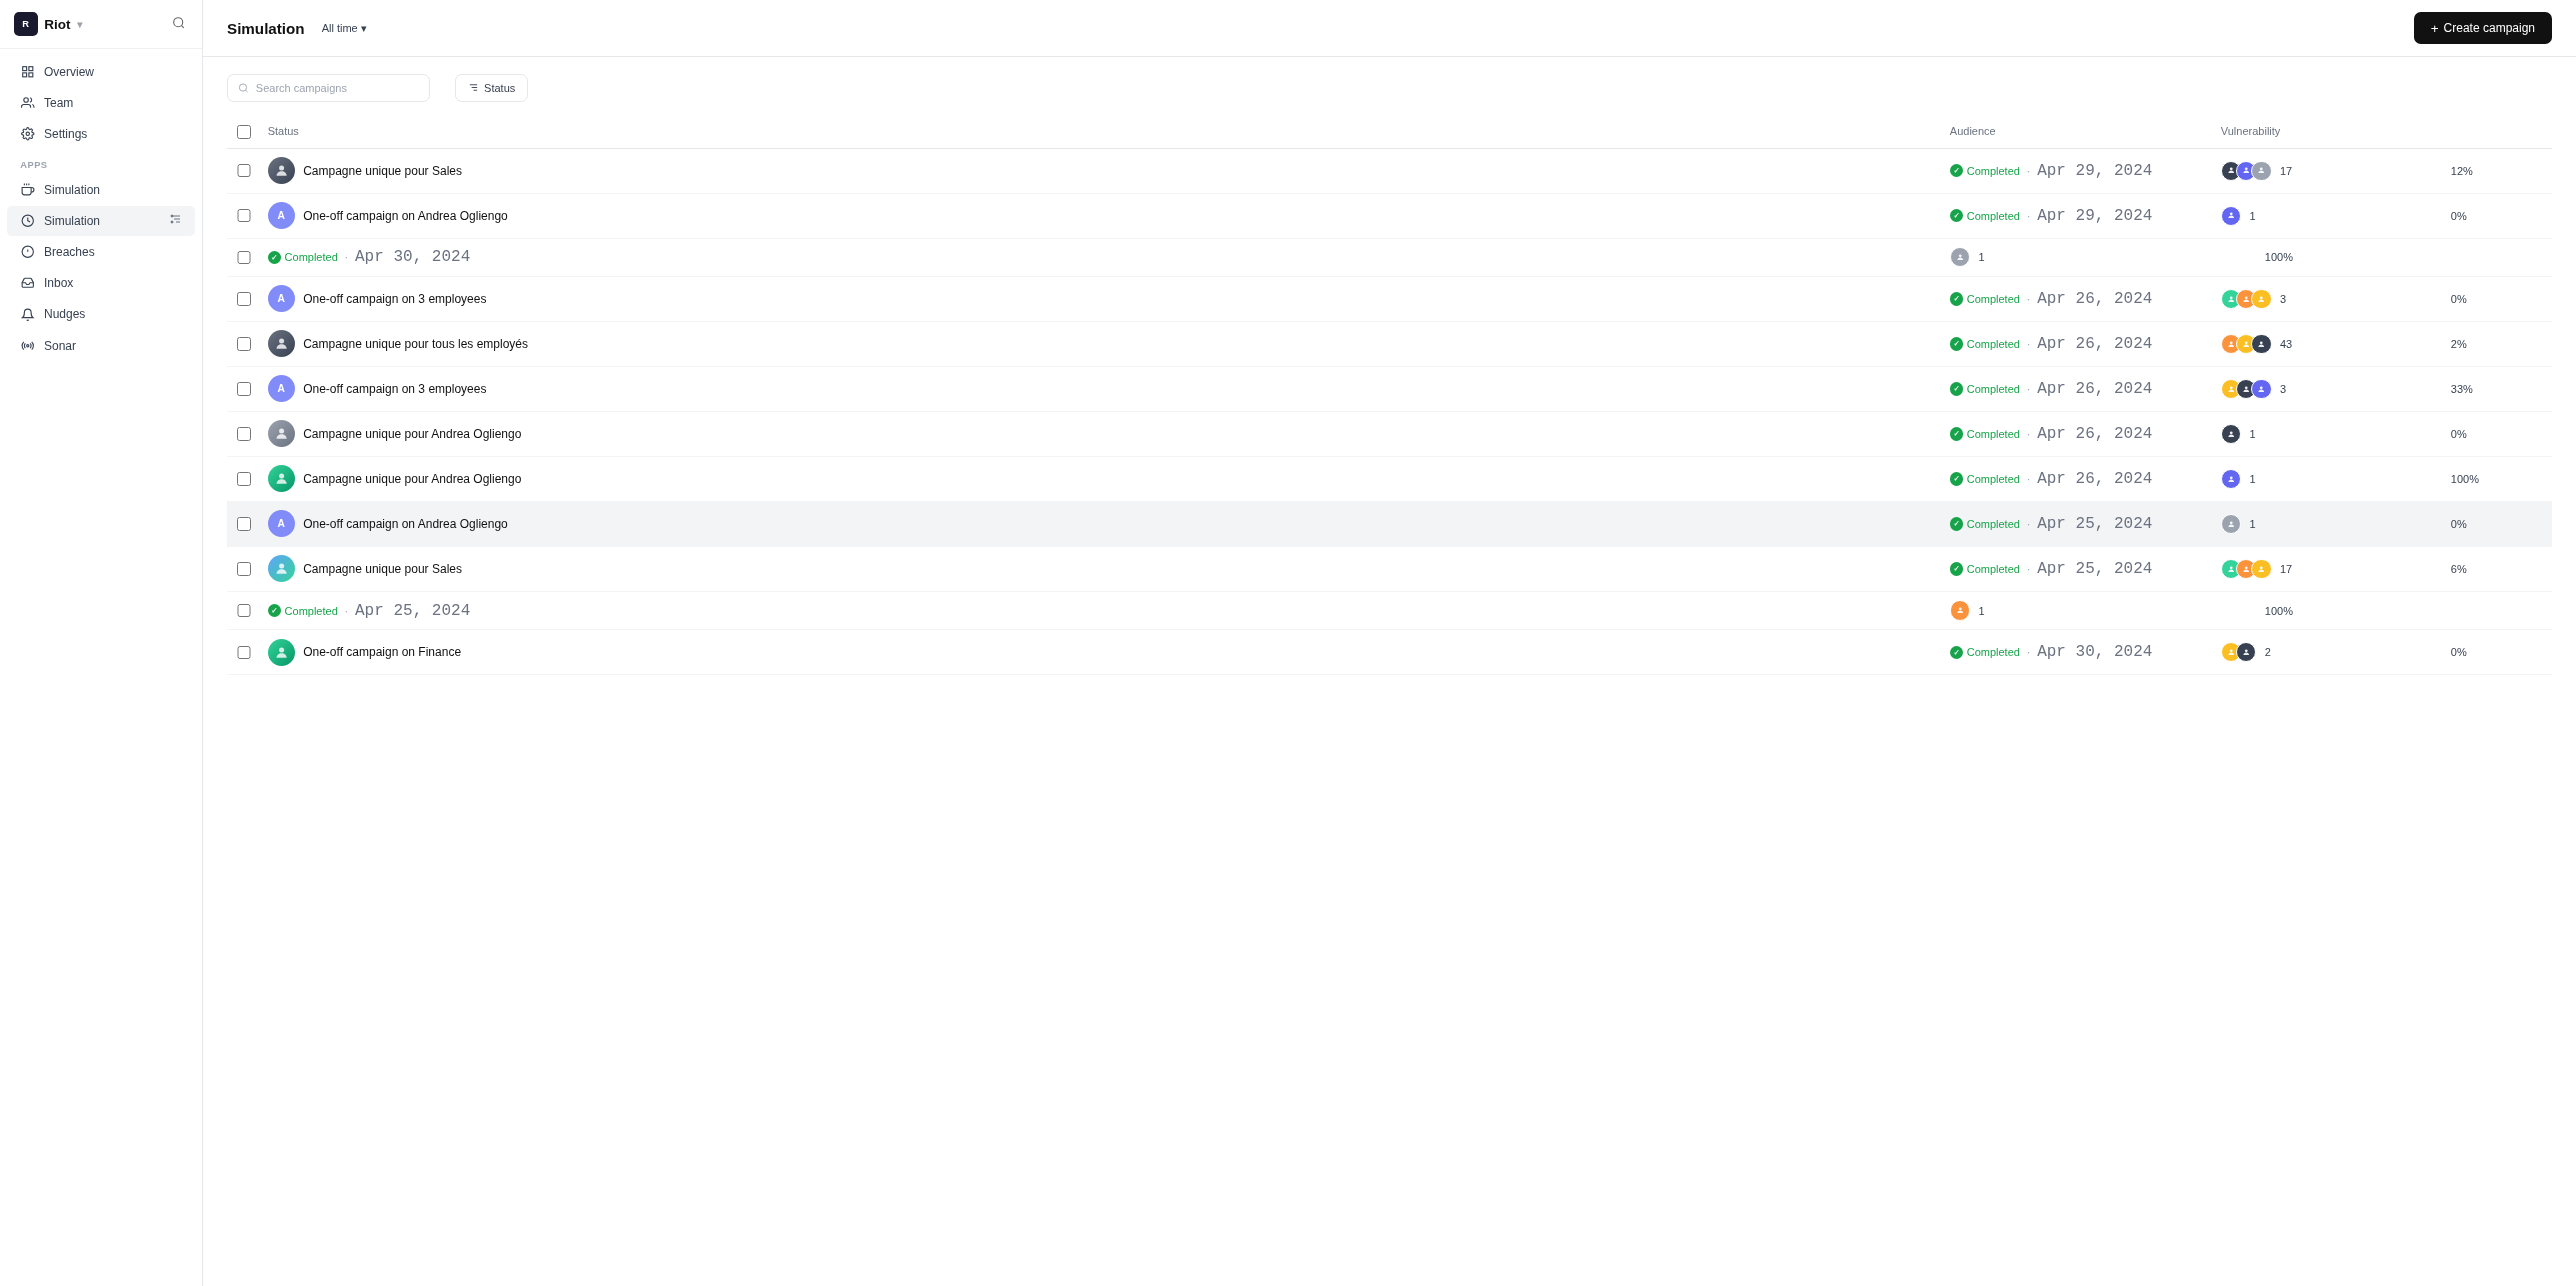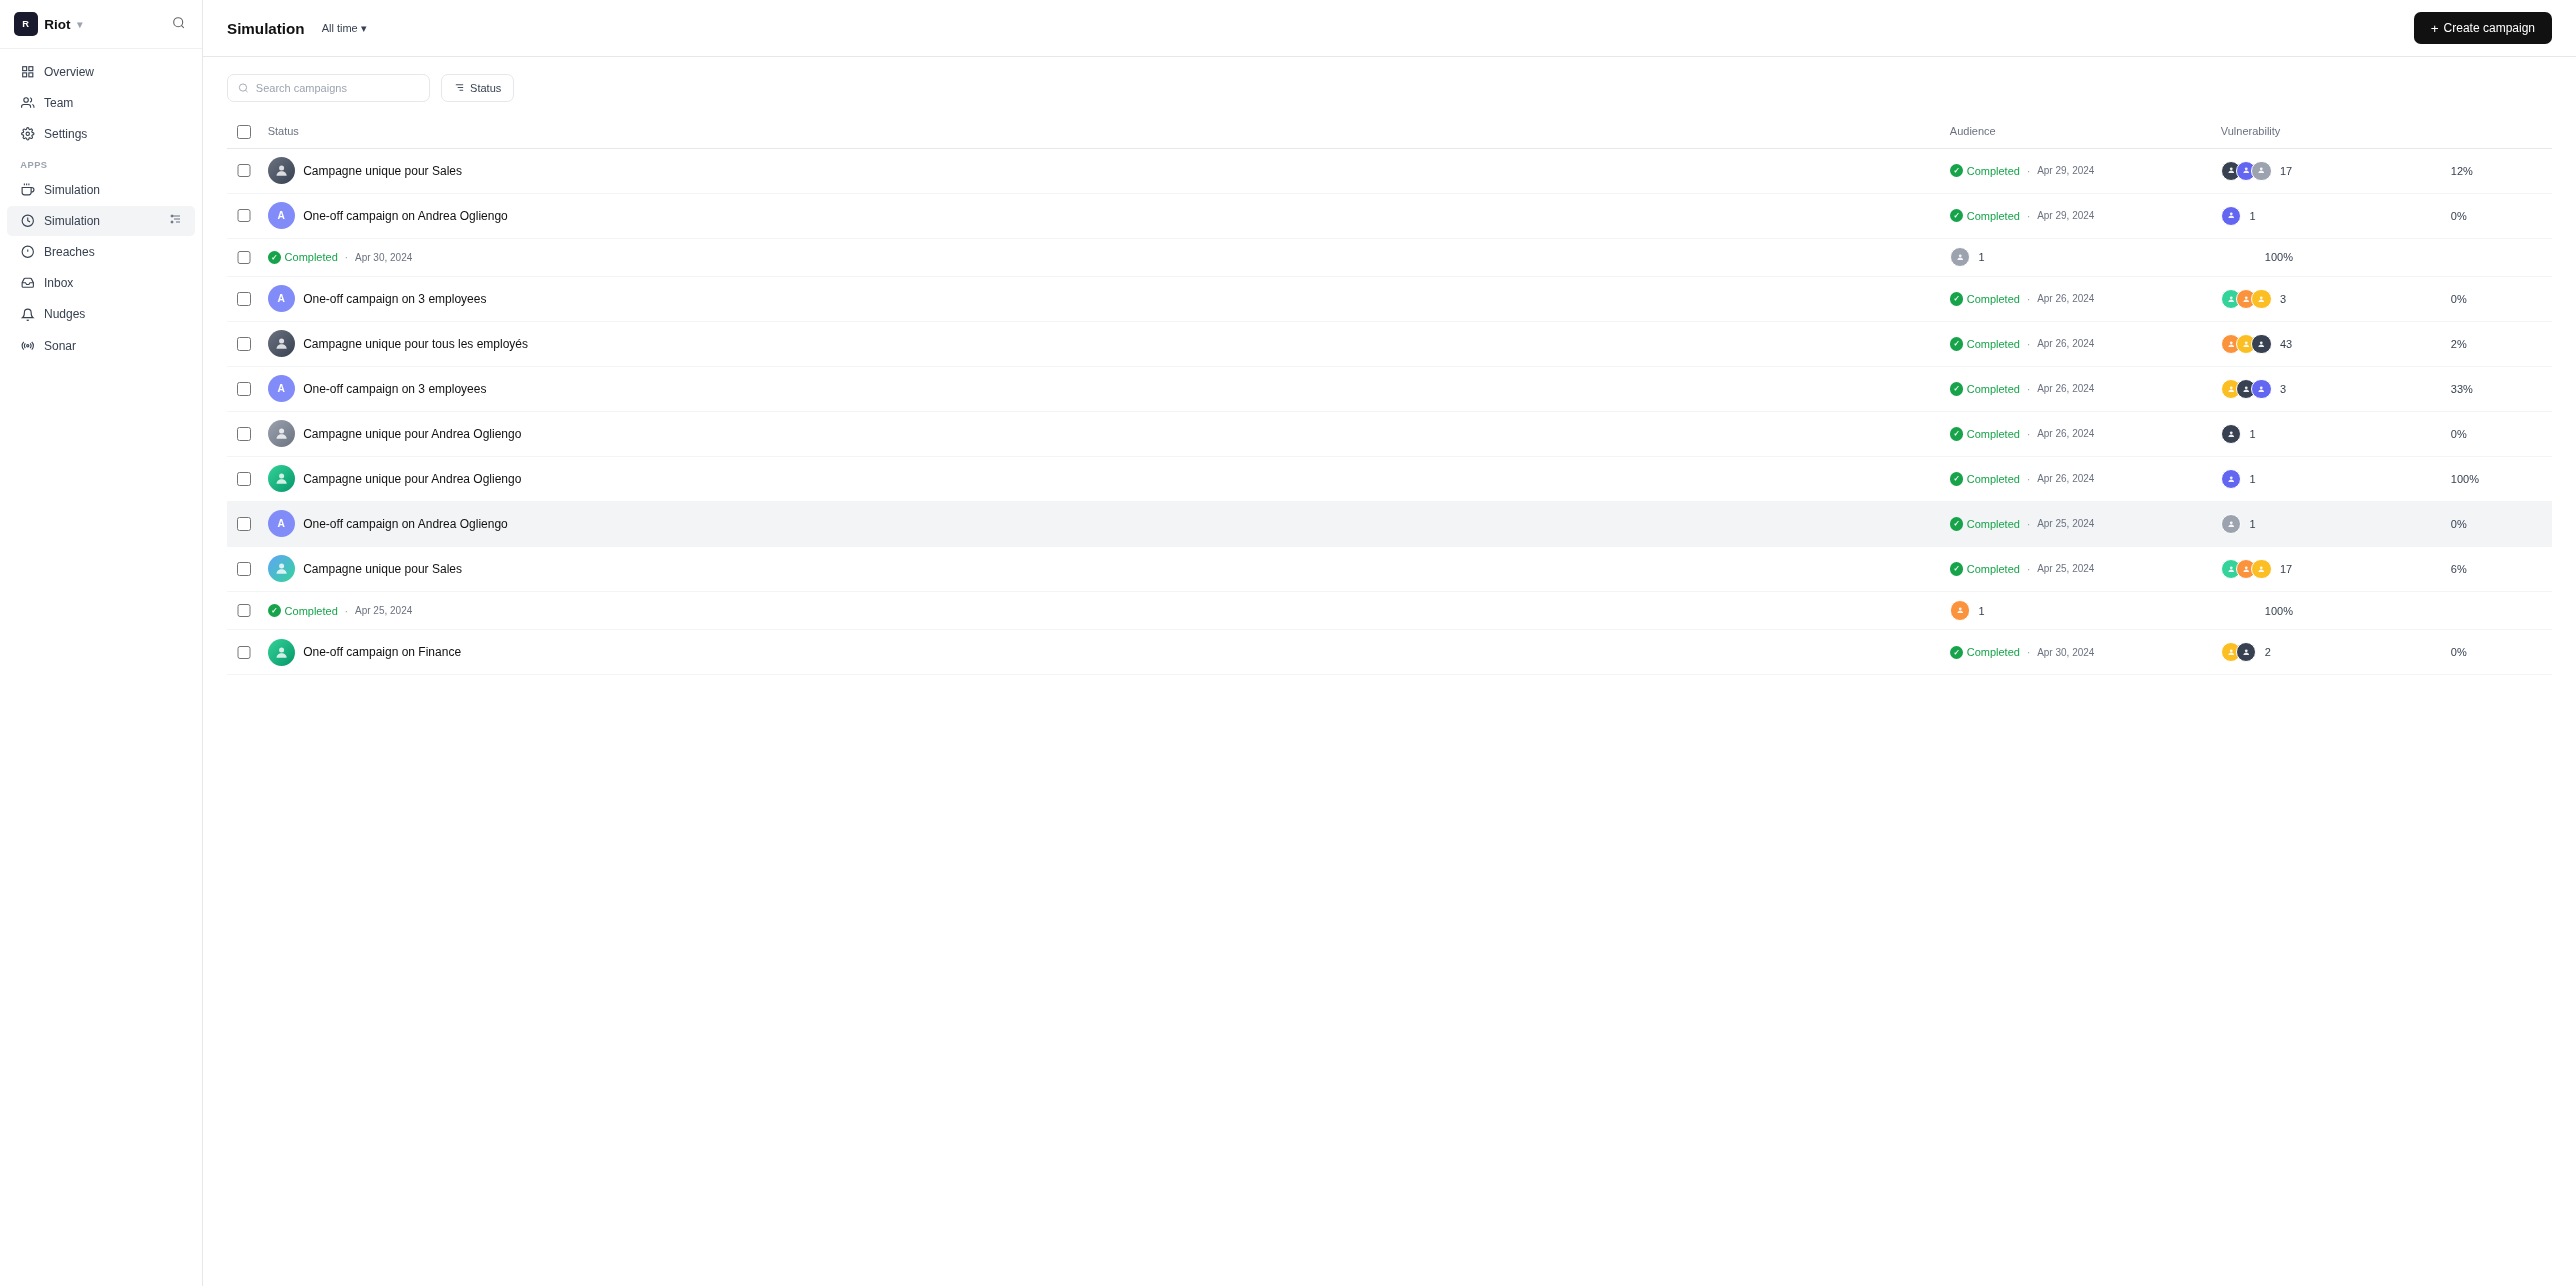--- a/index.html
+++ b/index.html
@@ -147,21 +147,21 @@
 
     
     .content {
       flex: 1;
       overflow-y: auto;
       padding: 17px 24px;
     }
     .filters-row {
       display: flex;
       align-items: center;
-      gap: 11px;
+      gap: 25px;
       margin-bottom: 17px;
     }
     .search-box {
       display: flex;
       align-items: center;
       gap: 6.8px;
       border: 0.8px solid #e5e7eb;
       border-radius: 6.8px;
       padding: 6.8px 10.2px;
       width: 203px;
@@ -267,21 +267,22 @@
       flex-shrink: 0;
     }
     .status-dot::after {
       content: '✓';
       color: #fff;
       font-size: 7.6px;
       font-weight: 700;
     }
     .status-date {
       color: #6b7280;
-      font-size: 10px;
+      font-size: 16px;
+      font-family: Liberation Mono, monospace;
     }
     .cell-audience {
       display: flex;
       align-items: center;
       gap: 5.1px;
     }
     .avatar-stack {
       display: flex;
       align-items: center;
     }

